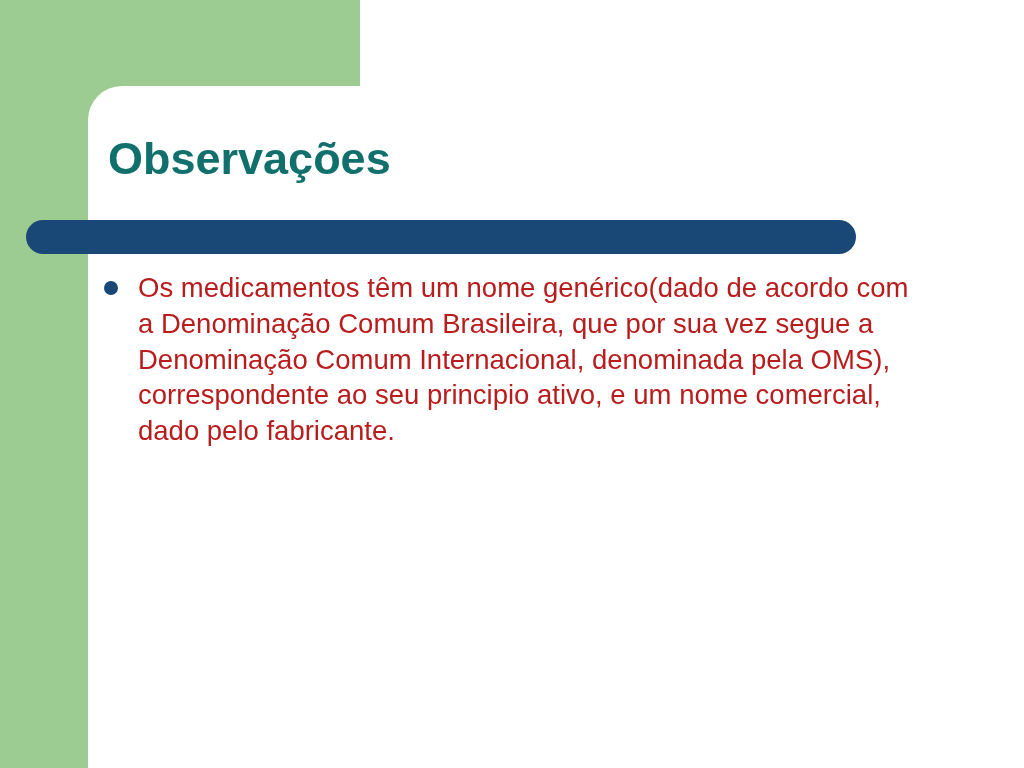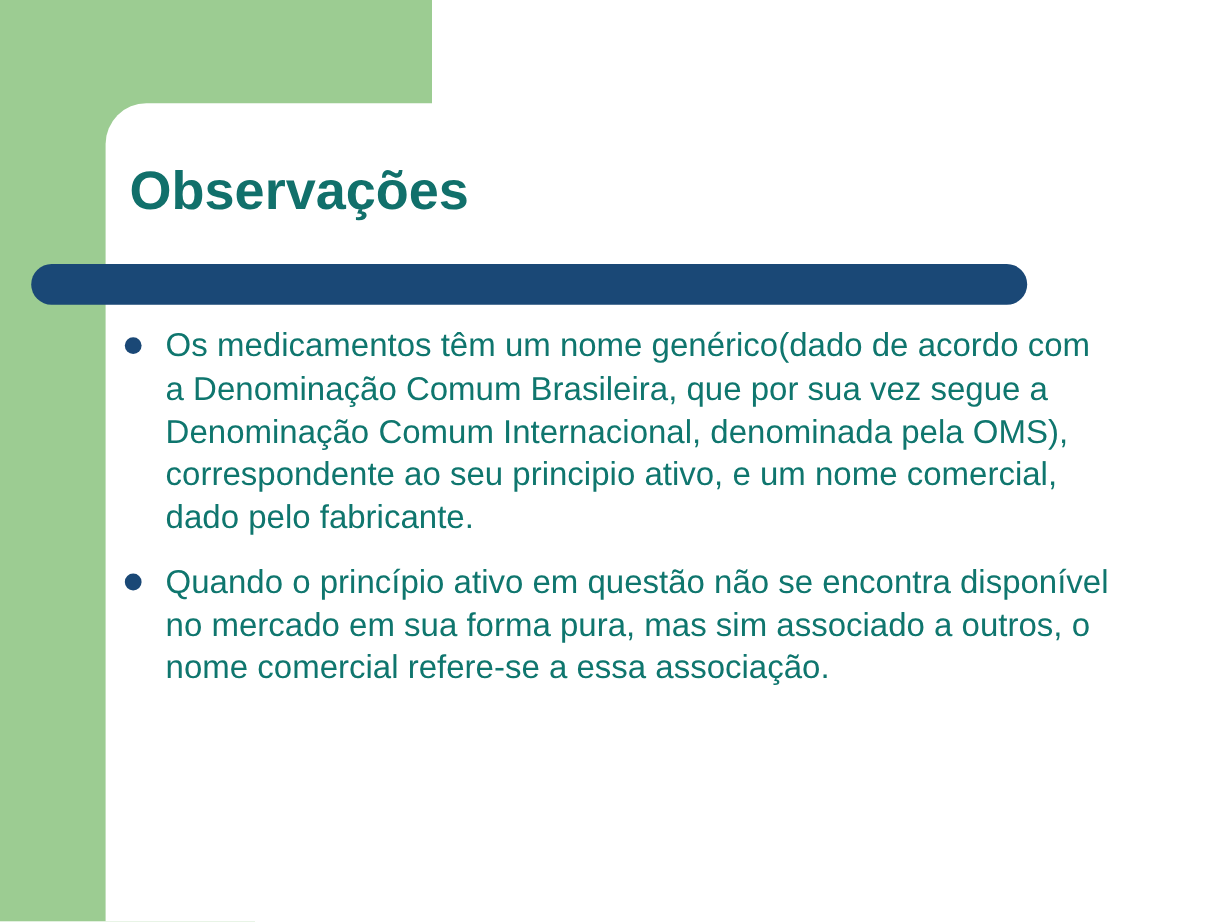--- a/index.html
+++ b/index.html
@@ -80,21 +80,21 @@
     height: 14px;
     border-radius: 50%;
     background: #1a4876;
     margin-top: 11px;
     margin-right: 20px;
   }
   .bullet-text {
     flex: 1 1 auto;
     font-size: 27.5px;
     line-height: 1.30;
-    color: #0f766e;
+    color: #b91c1c;
     max-width: 790px;
   }
   .bullet-item.first .bullet-text {
     max-width: 790px;
   }
 </style>
 </head>
 <body>
 
 <div class="slide">
@@ -106,20 +106,16 @@
 
   <div class="blue-bar"></div>
 
   <div class="bullets">
 
     <div class="bullet-item first">
       <span class="bullet-marker"></span>
       <span class="bullet-text">Os medicamentos têm um nome genérico(dado de acordo com a Denominação Comum Brasileira, que por sua vez segue a Denominação Comum Internacional, denominada pela OMS), correspondente ao seu principio ativo, e um nome comercial, dado pelo fabricante.</span>
     </div>
 
-    <div class="bullet-item">
-      <span class="bullet-marker"></span>
-      <span class="bullet-text">Quando o princípio ativo em questão não se encontra disponível no mercado em sua forma pura, mas sim associado a outros, o nome comercial refere-se a essa associação.</span>
-    </div>
 
   </div>
 
 </div>
 
 </body></html>

